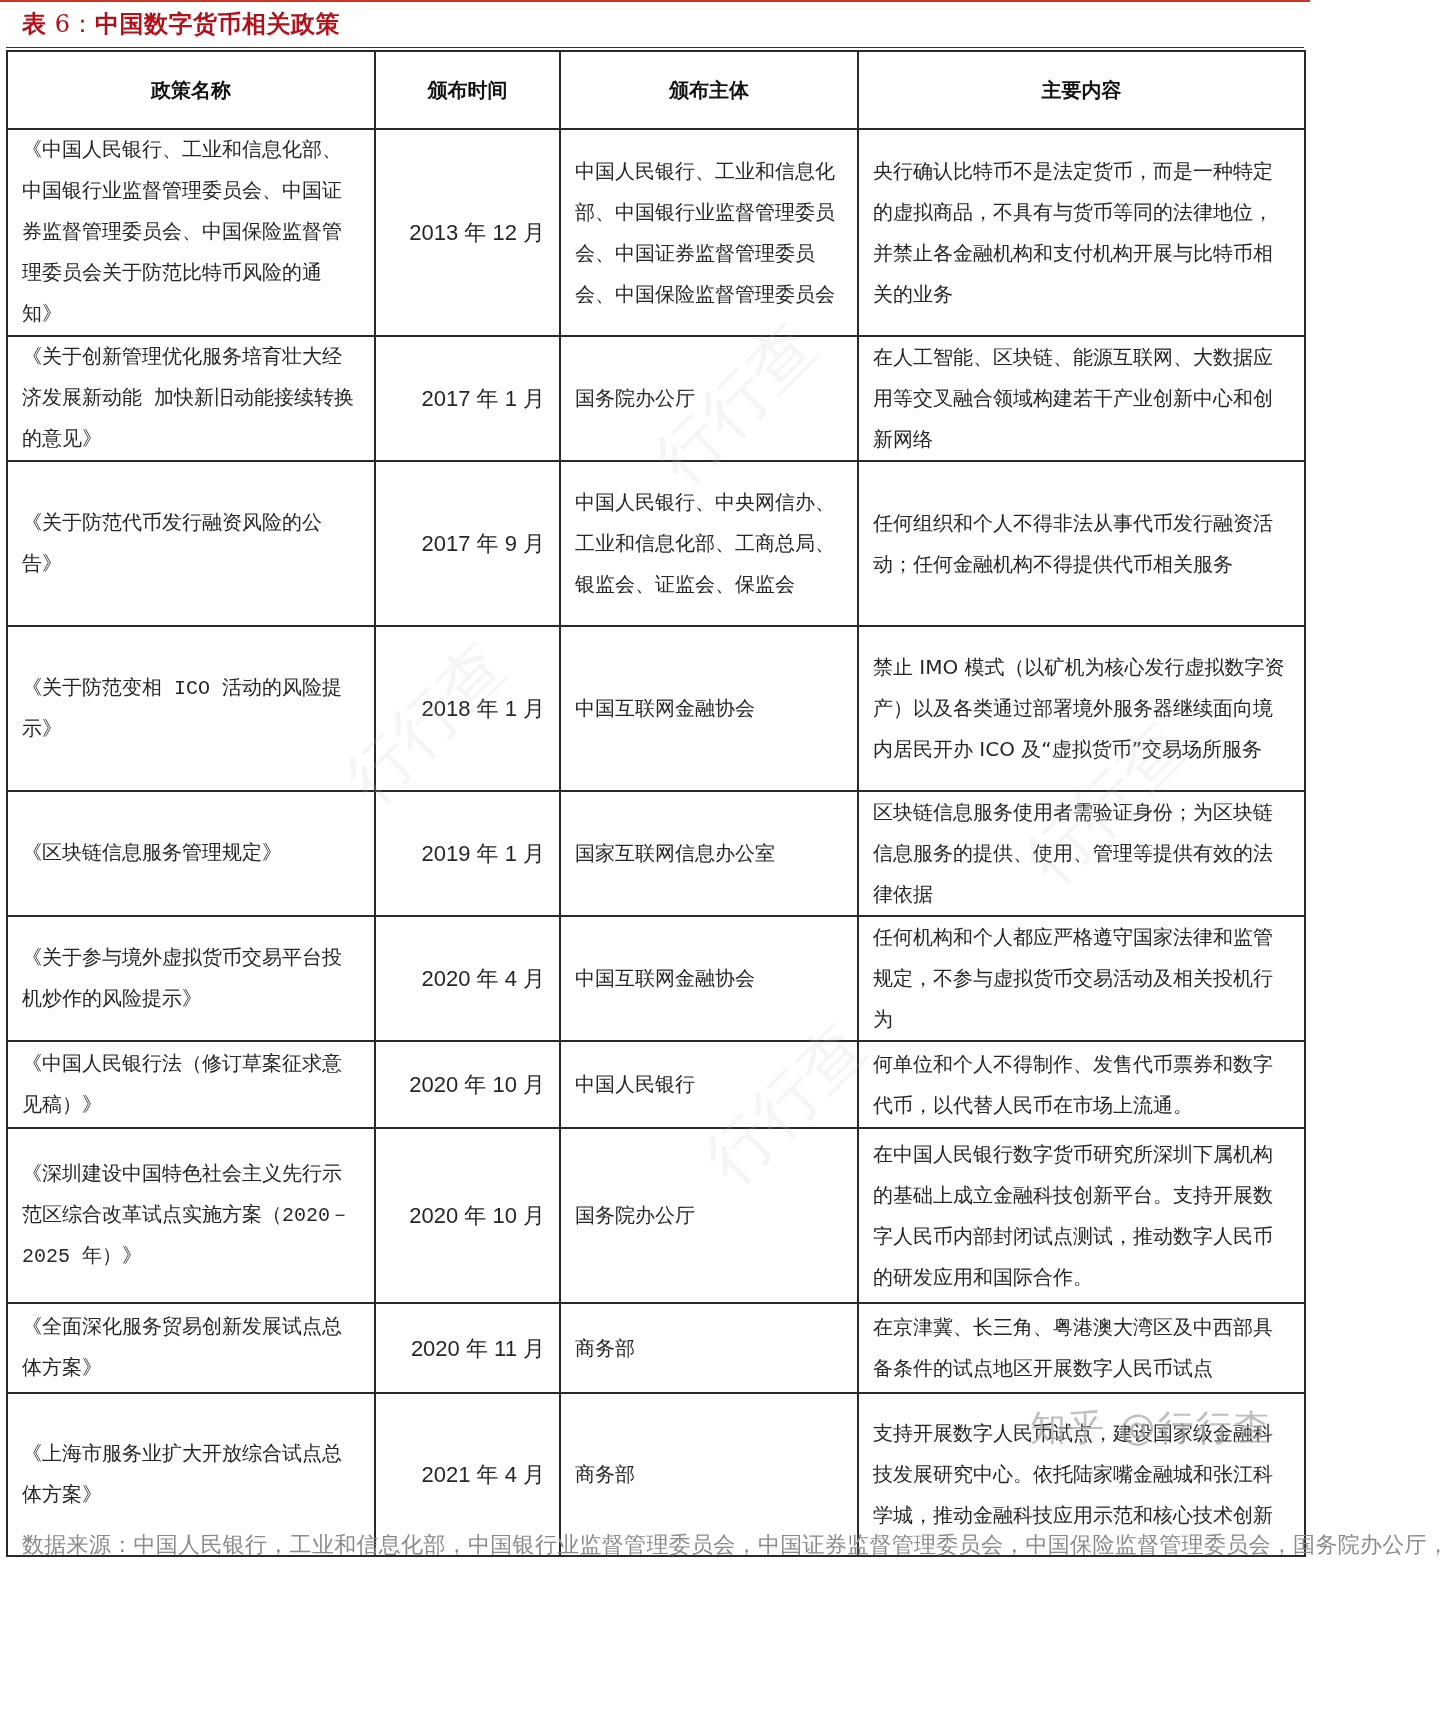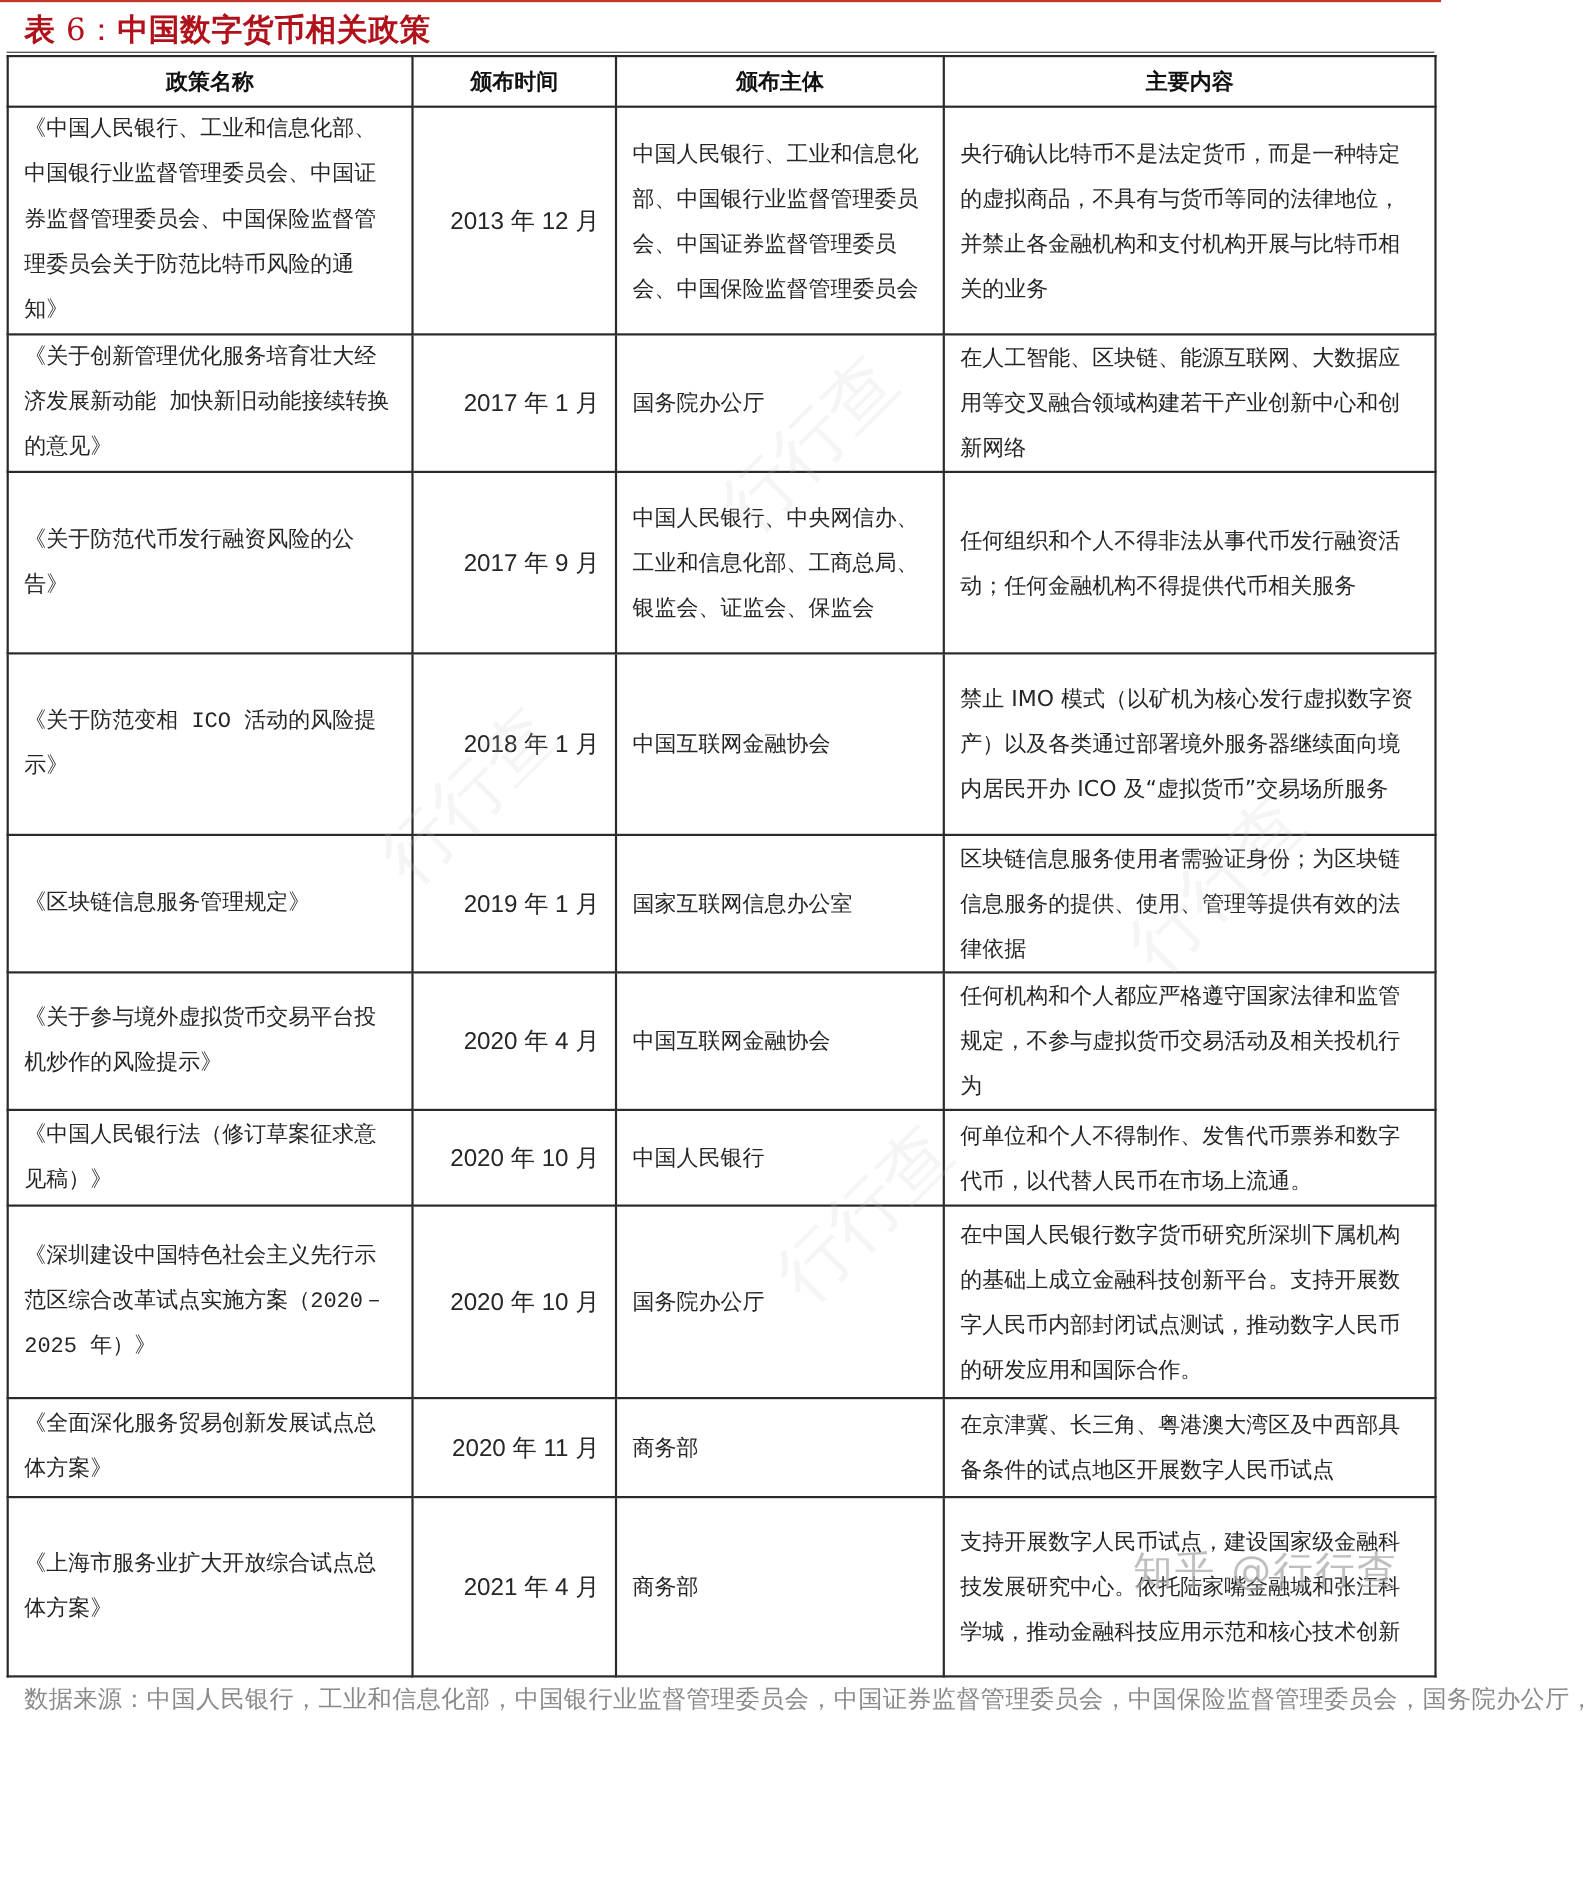--- a/index.html
+++ b/index.html
@@ -1,25 +1,25 @@
 <!DOCTYPE html>
 <html><head>
 <meta charset="utf-8">
 <style>
   html, body { margin: 0; padding: 0; background: #ffffff; }
   body { width: 1440px; height: 1723px; position: relative; overflow: hidden;
          font-family: "DejaVu Sans", "Liberation Sans", sans-serif; color: #222; }
   .top-rule { position: absolute; left: 0; top: 0; width: 1310px; height: 2px; background: #c0392b; }
-  .title { position: absolute; left: 22px; top: 8px; font-size: 28px; font-weight: bold; color: #b0121b;
+  .title { position: absolute; left: 22px; top: 8px; font-size: 24px; font-weight: bold; color: #b0121b;
            letter-spacing: 0.5px; }
   .title .num { font-family: "DejaVu Serif", "Liberation Serif", serif; font-weight: normal; }
   .table-wrap { position: absolute; left: 6px; top: 47px; width: 1298px; }
   .double-top { height: 1px; background: #333; margin-bottom: 2px; }
   table { border-collapse: collapse; width: 1298px; table-layout: fixed; }
-  th, td { border: 2px solid #2a2a2a; padding: 0; vertical-align: middle; }
+  th, td { border: 2px solid #2a2a2a; padding: 16px; vertical-align: middle; }
   th { height: 44px; font-size: 20px; font-weight: bold; color: #111; text-align: center; }
   td { font-size: 20px; line-height: 41px; color: #262626; }
   td.name { padding: 0 14px 0 14px; text-align: left; font-family: Liberation Mono, monospace; }
   td.date { text-align: right; padding-right: 14px; white-space: nowrap; font-family: "Liberation Sans", sans-serif; font-size: 22px; }
   td.issuer { padding: 16px 14px; text-align: left; }
   td.content { padding: 0 14px; text-align: left; }
   .source { position: absolute; left: 22px; top: 1530px; font-size: 22px; color: #8a8a8a; white-space: nowrap; letter-spacing: 0.3px; }
   .zhihu-mark { position: absolute; left: 1030px; top: 1404px; font-size: 36px; color: rgba(170,170,170,0.75);
                 letter-spacing: 2px; white-space: nowrap; }
   .wm { position: absolute; font-size: 64px; color: rgba(200,200,200,0.18); transform: rotate(-45deg); white-space: nowrap; pointer-events: none; }

